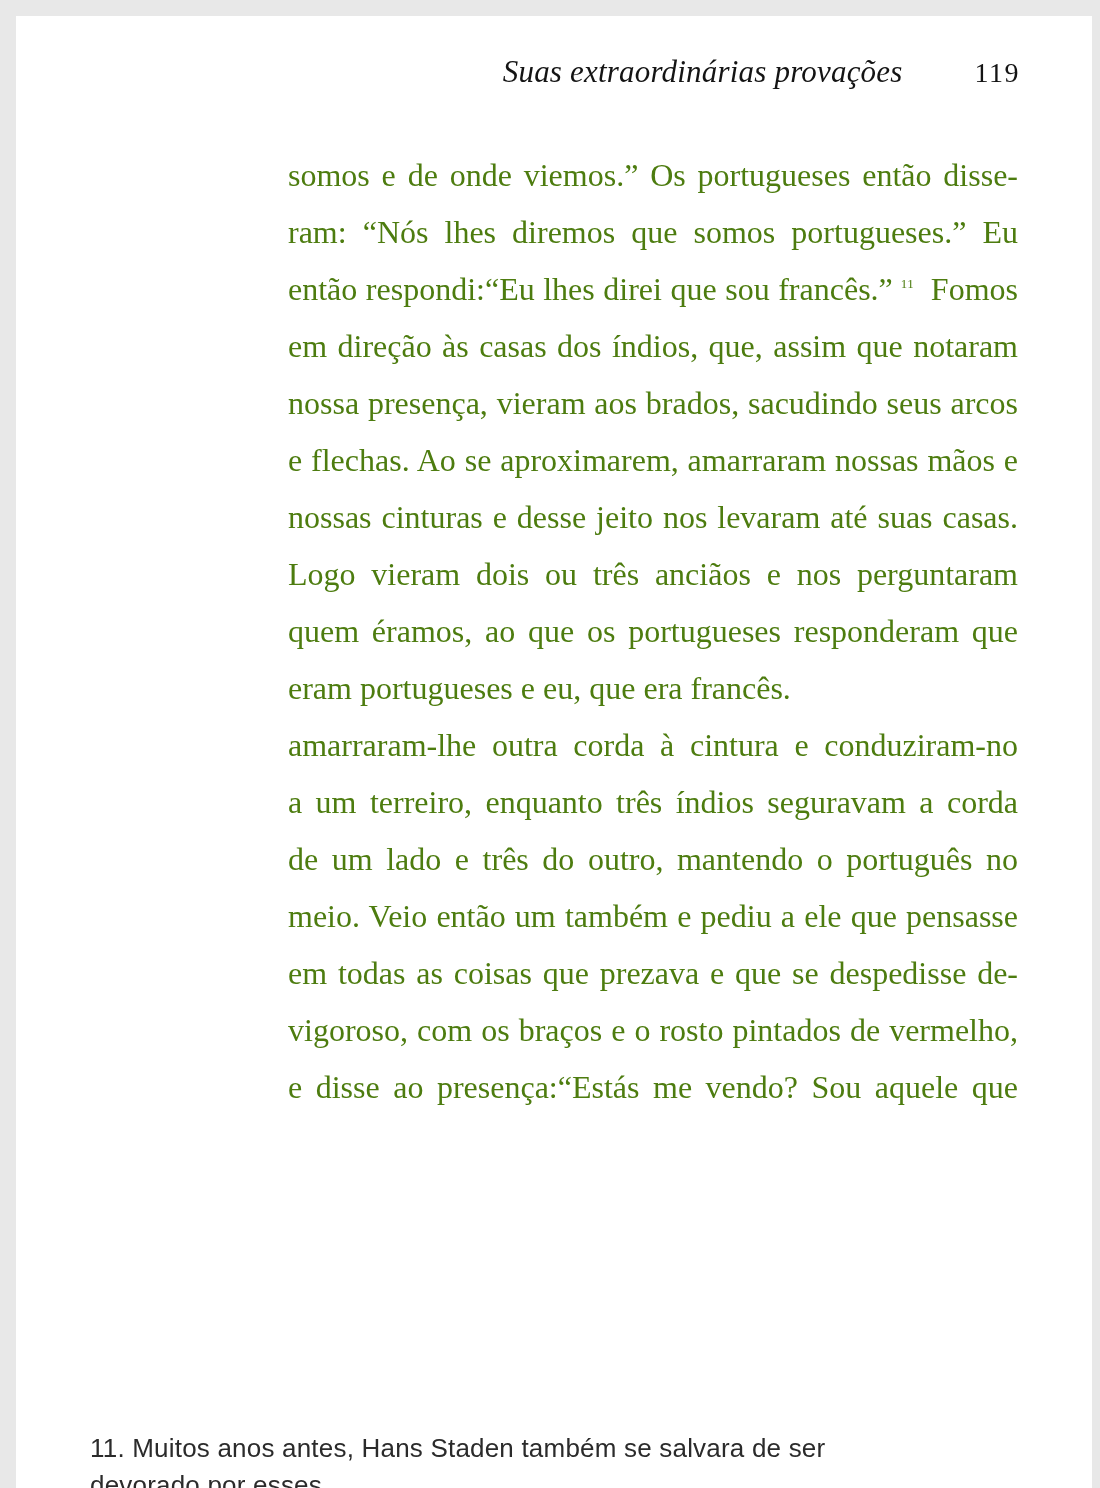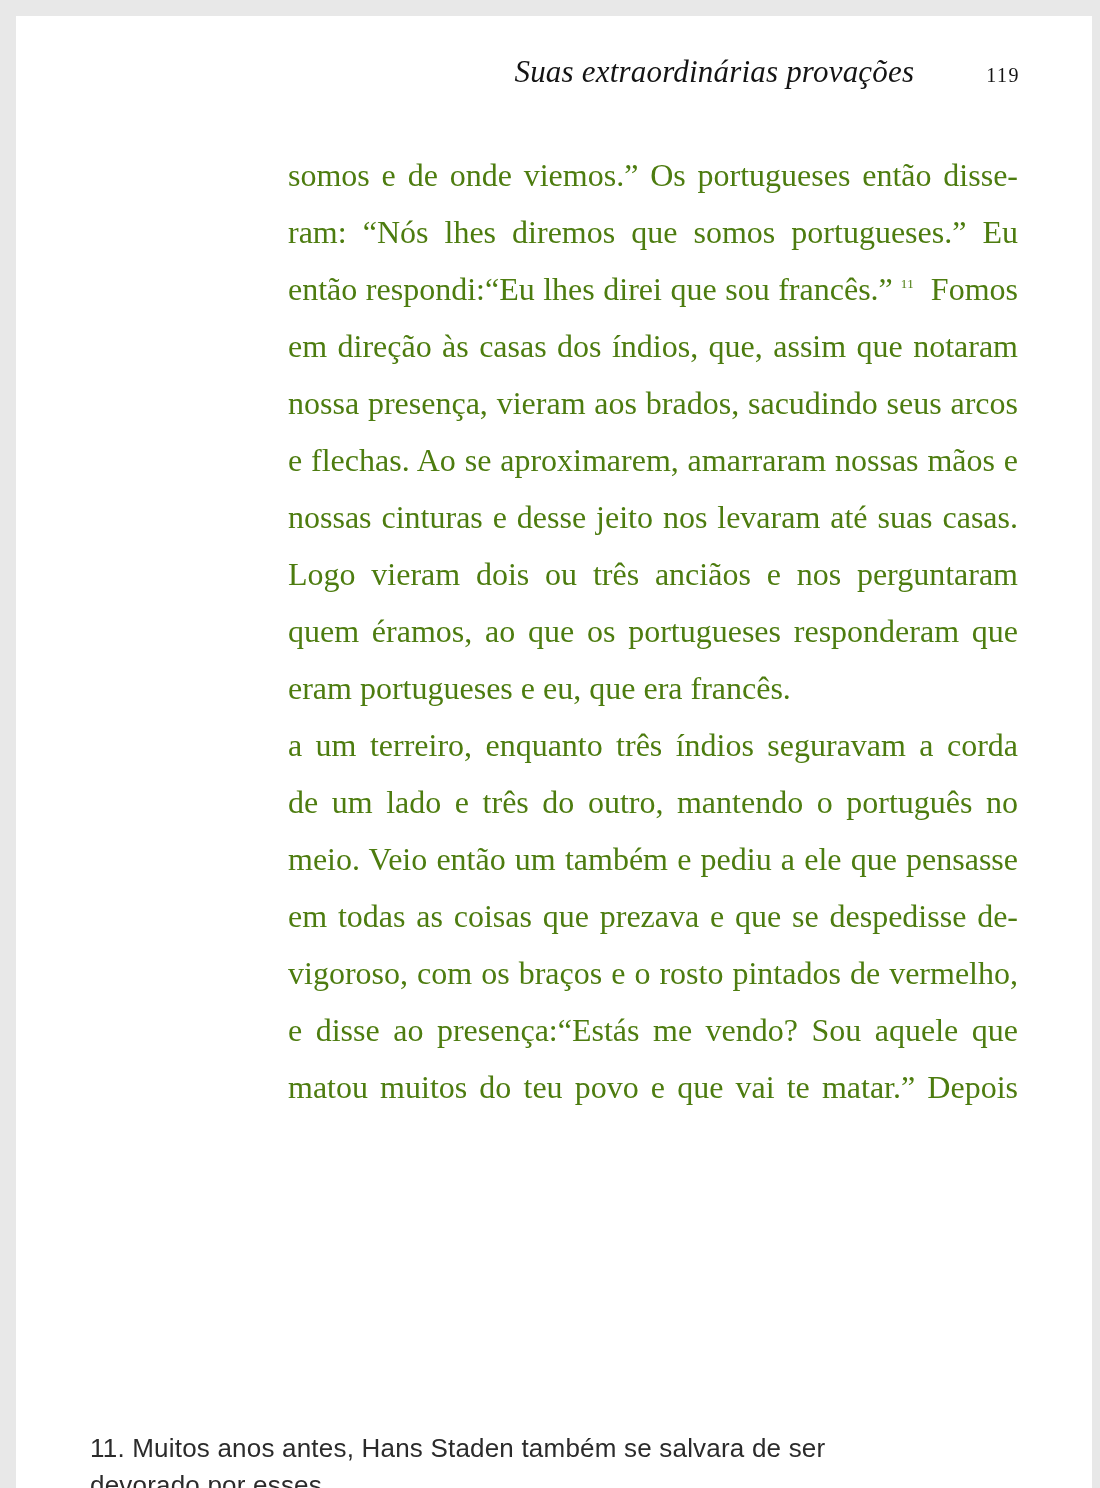--- a/index.html
+++ b/index.html
@@ -23,21 +23,21 @@
     align-items: baseline;
     gap: 56px;
     font-family: "Liberation Serif", serif;
   }
   .running-header .title {
     font-style: italic;
     font-size: 31px;
     letter-spacing: 0.2px;
   }
   .running-header .folio {
-    font-size: 20px;
+    font-size: 28px;
     letter-spacing: 1.5px;
     font-variant-numeric: oldstyle-nums;
   }
   .body-text {
     position: absolute;
     left: 256px;
     top: 115px;
     width: 762px;
     font-family: "Liberation Serif", serif;
     font-size: 32px;
@@ -87,27 +87,27 @@
       <div class="bline just">somos e de onde viemos.” Os portugueses então disse-</div>
       <div class="bline just">ram: “Nós lhes diremos que somos portugueses.” Eu</div>
       <div class="bline just">então respondi:“Eu lhes direi que sou francês.”<sup>11</sup> Fomos</div>
       <div class="bline just">em direção às casas dos índios, que, assim que notaram</div>
       <div class="bline just">nossa presença, vieram aos brados, sacudindo seus arcos</div>
       <div class="bline just">e flechas. Ao se aproximarem, amarraram nossas mãos e</div>
       <div class="bline just">nossas cinturas e desse jeito nos levaram até suas casas.</div>
       <div class="bline just">Logo vieram dois ou três anciãos e nos perguntaram</div>
       <div class="bline just">quem éramos, ao que os portugueses responderam que</div>
       <div class="bline">eram portugueses e eu, que era francês.</div>
+      <div class="bline just">amarraram-lhe outra corda à cintura e conduziram-no</div>
       <div class="bline just">a um terreiro, enquanto três índios seguravam a corda</div>
       <div class="bline just">de um lado e três do outro, mantendo o português no</div>
       <div class="bline just">meio. Veio então um também e pediu a ele que pensasse</div>
       <div class="bline just">em todas as coisas que prezava e que se despedisse de-</div>
       <div class="bline just">vigoroso, com os braços e o rosto pintados de vermelho,</div>
       <div class="bline just">e disse ao presença:“Estás me vendo? Sou aquele que</div>
-      <div class="bline just">matou muitos do teu povo e que vai te matar.” Depois</div>
     </div>
 
   <div class="footnote">
     <div>11. Muitos anos antes, Hans Staden também se salvara de ser devorado por esses</div>
     <div>mesmos índios dizendo ser francês.</div>
   </div>
 
 </div>
 
 </body></html>

